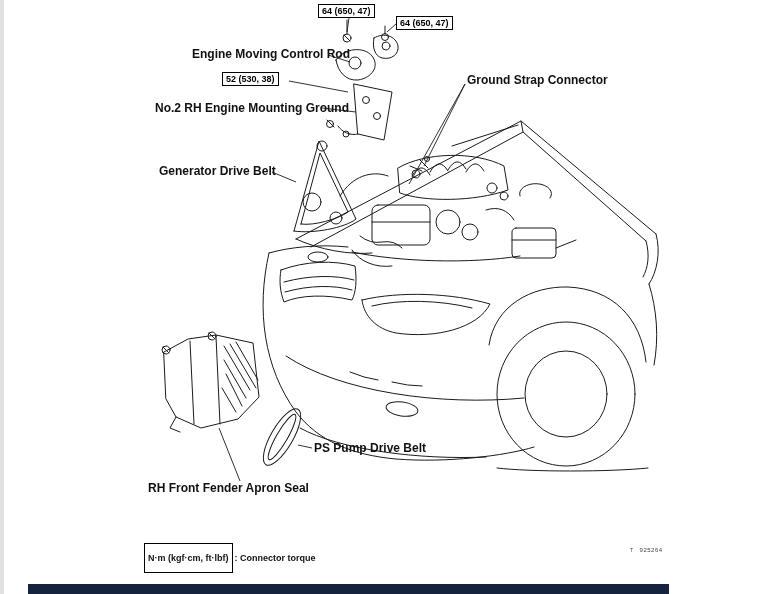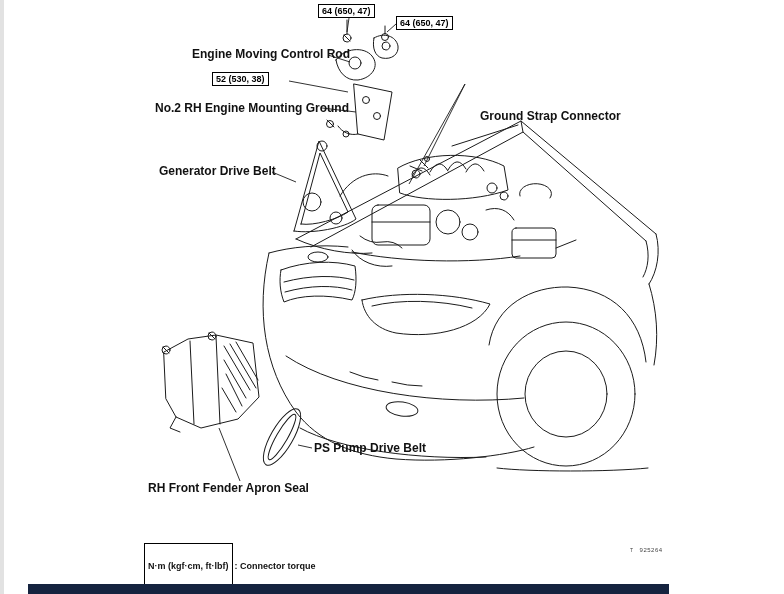--- a/index.html
+++ b/index.html
@@ -15,21 +15,21 @@
     white-space:nowrap;color:#000;
   }
   .plabel{
     position:absolute;font-size:12px;font-weight:700;color:#111;
     white-space:nowrap;line-height:11px;
   }
   .legend{
     position:absolute;left:144px;top:543px;display:flex;align-items:center;
     gap:2px;font-size:9px;font-weight:700;color:#111;
   }
-  .legend .ubox{border:1px solid #000;padding:16px 3px;line-height:12px;background:#fff;}
+  .legend .ubox{border:1px solid #000;padding:8px 3px;line-height:12px;background:#fff;}
   .figcode{
     position:absolute;left:630px;top:547px;font-size:6px;color:#444;
     letter-spacing:.5px;display:flex;gap:6px;align-items:flex-start;
   }
   .figcode .mark{font-size:5px;}
   .footer-bar{position:absolute;left:28px;right:0;bottom:0;height:10px;background:#15233f;}
 </style>
 </head>
 <body>
 
@@ -150,25 +150,25 @@
       <line x1="465" y1="84" x2="424" y2="166"></line>
       <line x1="465" y1="84" x2="409" y2="184"></line>
       <line x1="272" y1="172" x2="296" y2="182"></line>
       <line x1="312" y1="448" x2="298" y2="445"></line>
       <line x1="240" y1="481" x2="219" y2="428"></line>
     </g>
   </svg>
 
   <div class="tbox" style="left:318px;top:4px;">64 (650, 47)</div>
   <div class="tbox" style="left:396px;top:16px;">64 (650, 47)</div>
-  <div class="tbox" style="left:212px;top:72px;">52 (530, 38)</div>
+  <div class="tbox" style="left:222px;top:72px;">52 (530, 38)</div>
 
   <div class="plabel" style="left:192px;top:49px;">Engine Moving Control Rod</div>
   <div class="plabel" style="left:155px;top:103px;">No.2 RH Engine Mounting Ground</div>
-  <div class="plabel" style="left:480px;top:75px;margin-top:36px;">Ground Strap Connector</div>
+  <div class="plabel" style="left:467px;top:75px;">Ground Strap Connector</div>
   <div class="plabel" style="left:159px;top:166px;">Generator Drive Belt</div>
   <div class="plabel" style="left:314px;top:443px;">PS Pump Drive Belt</div>
   <div class="plabel" style="left:148px;top:483px;text-align:center;">RH Front Fender Apron Seal</div>
 
   <div class="legend">
     <span class="ubox">N·m (kgf·cm, ft·lbf)</span>
     <span>: Connector torque</span>
   </div>
 
   <div class="figcode">

